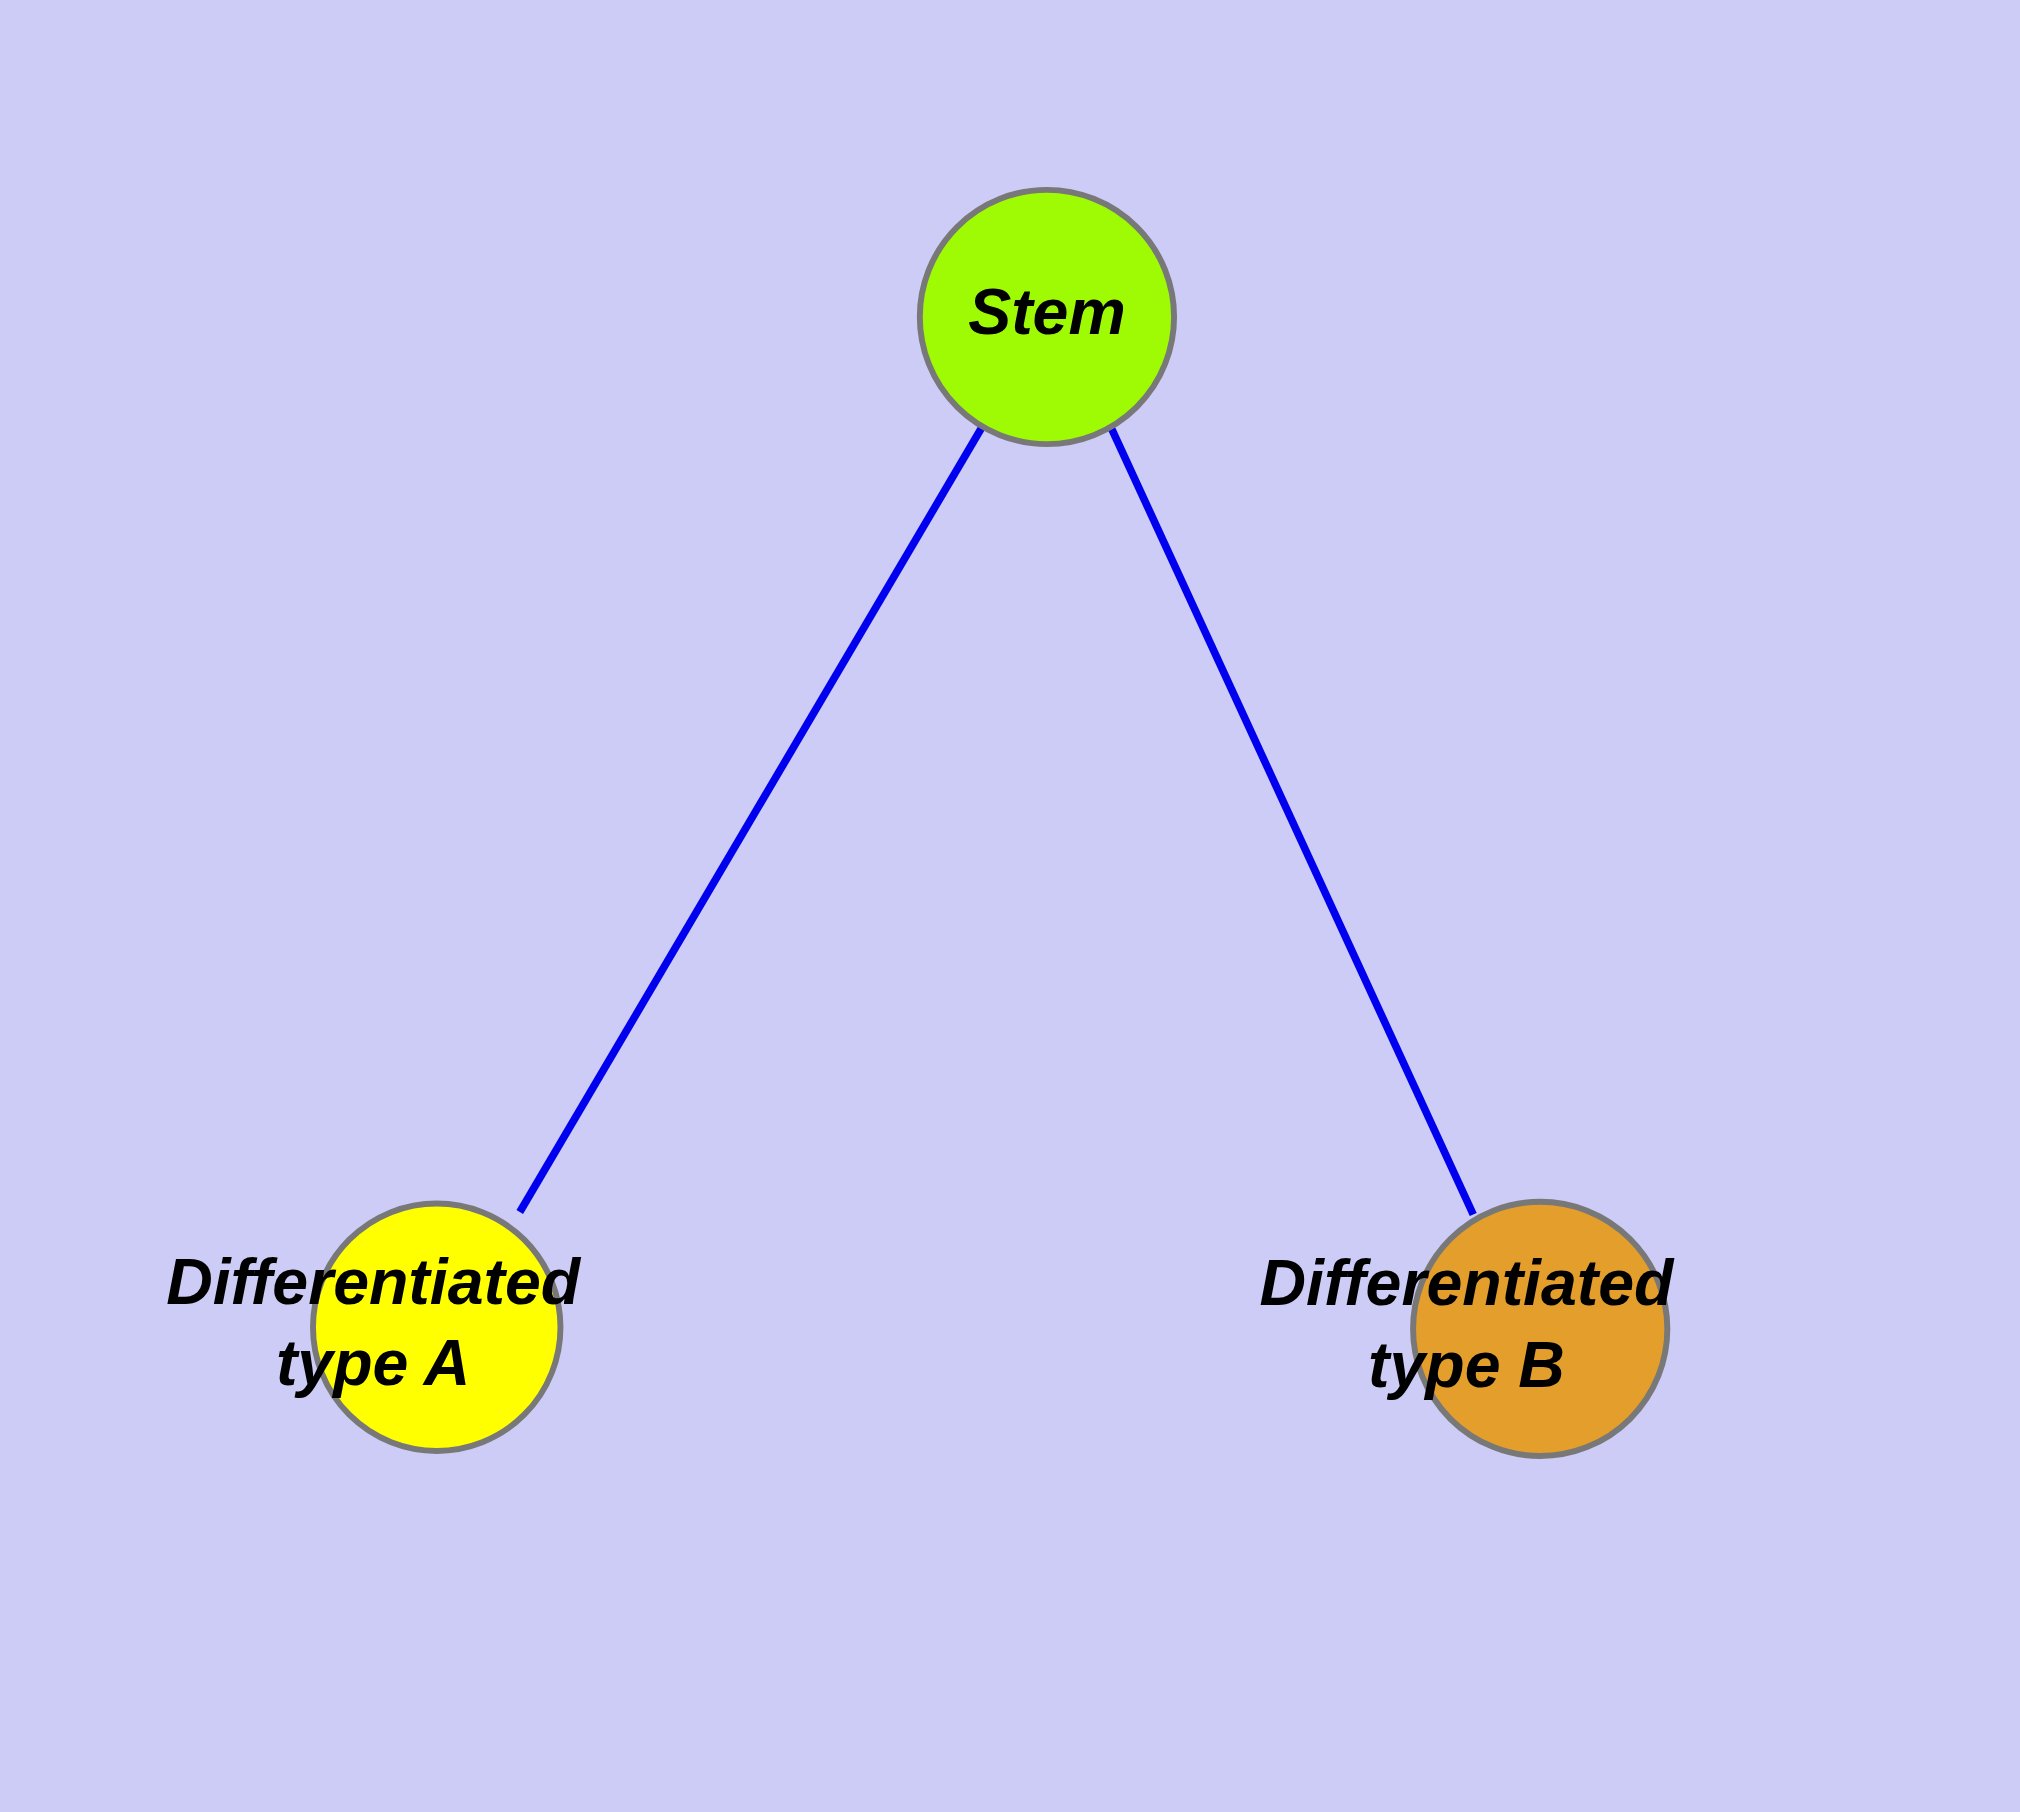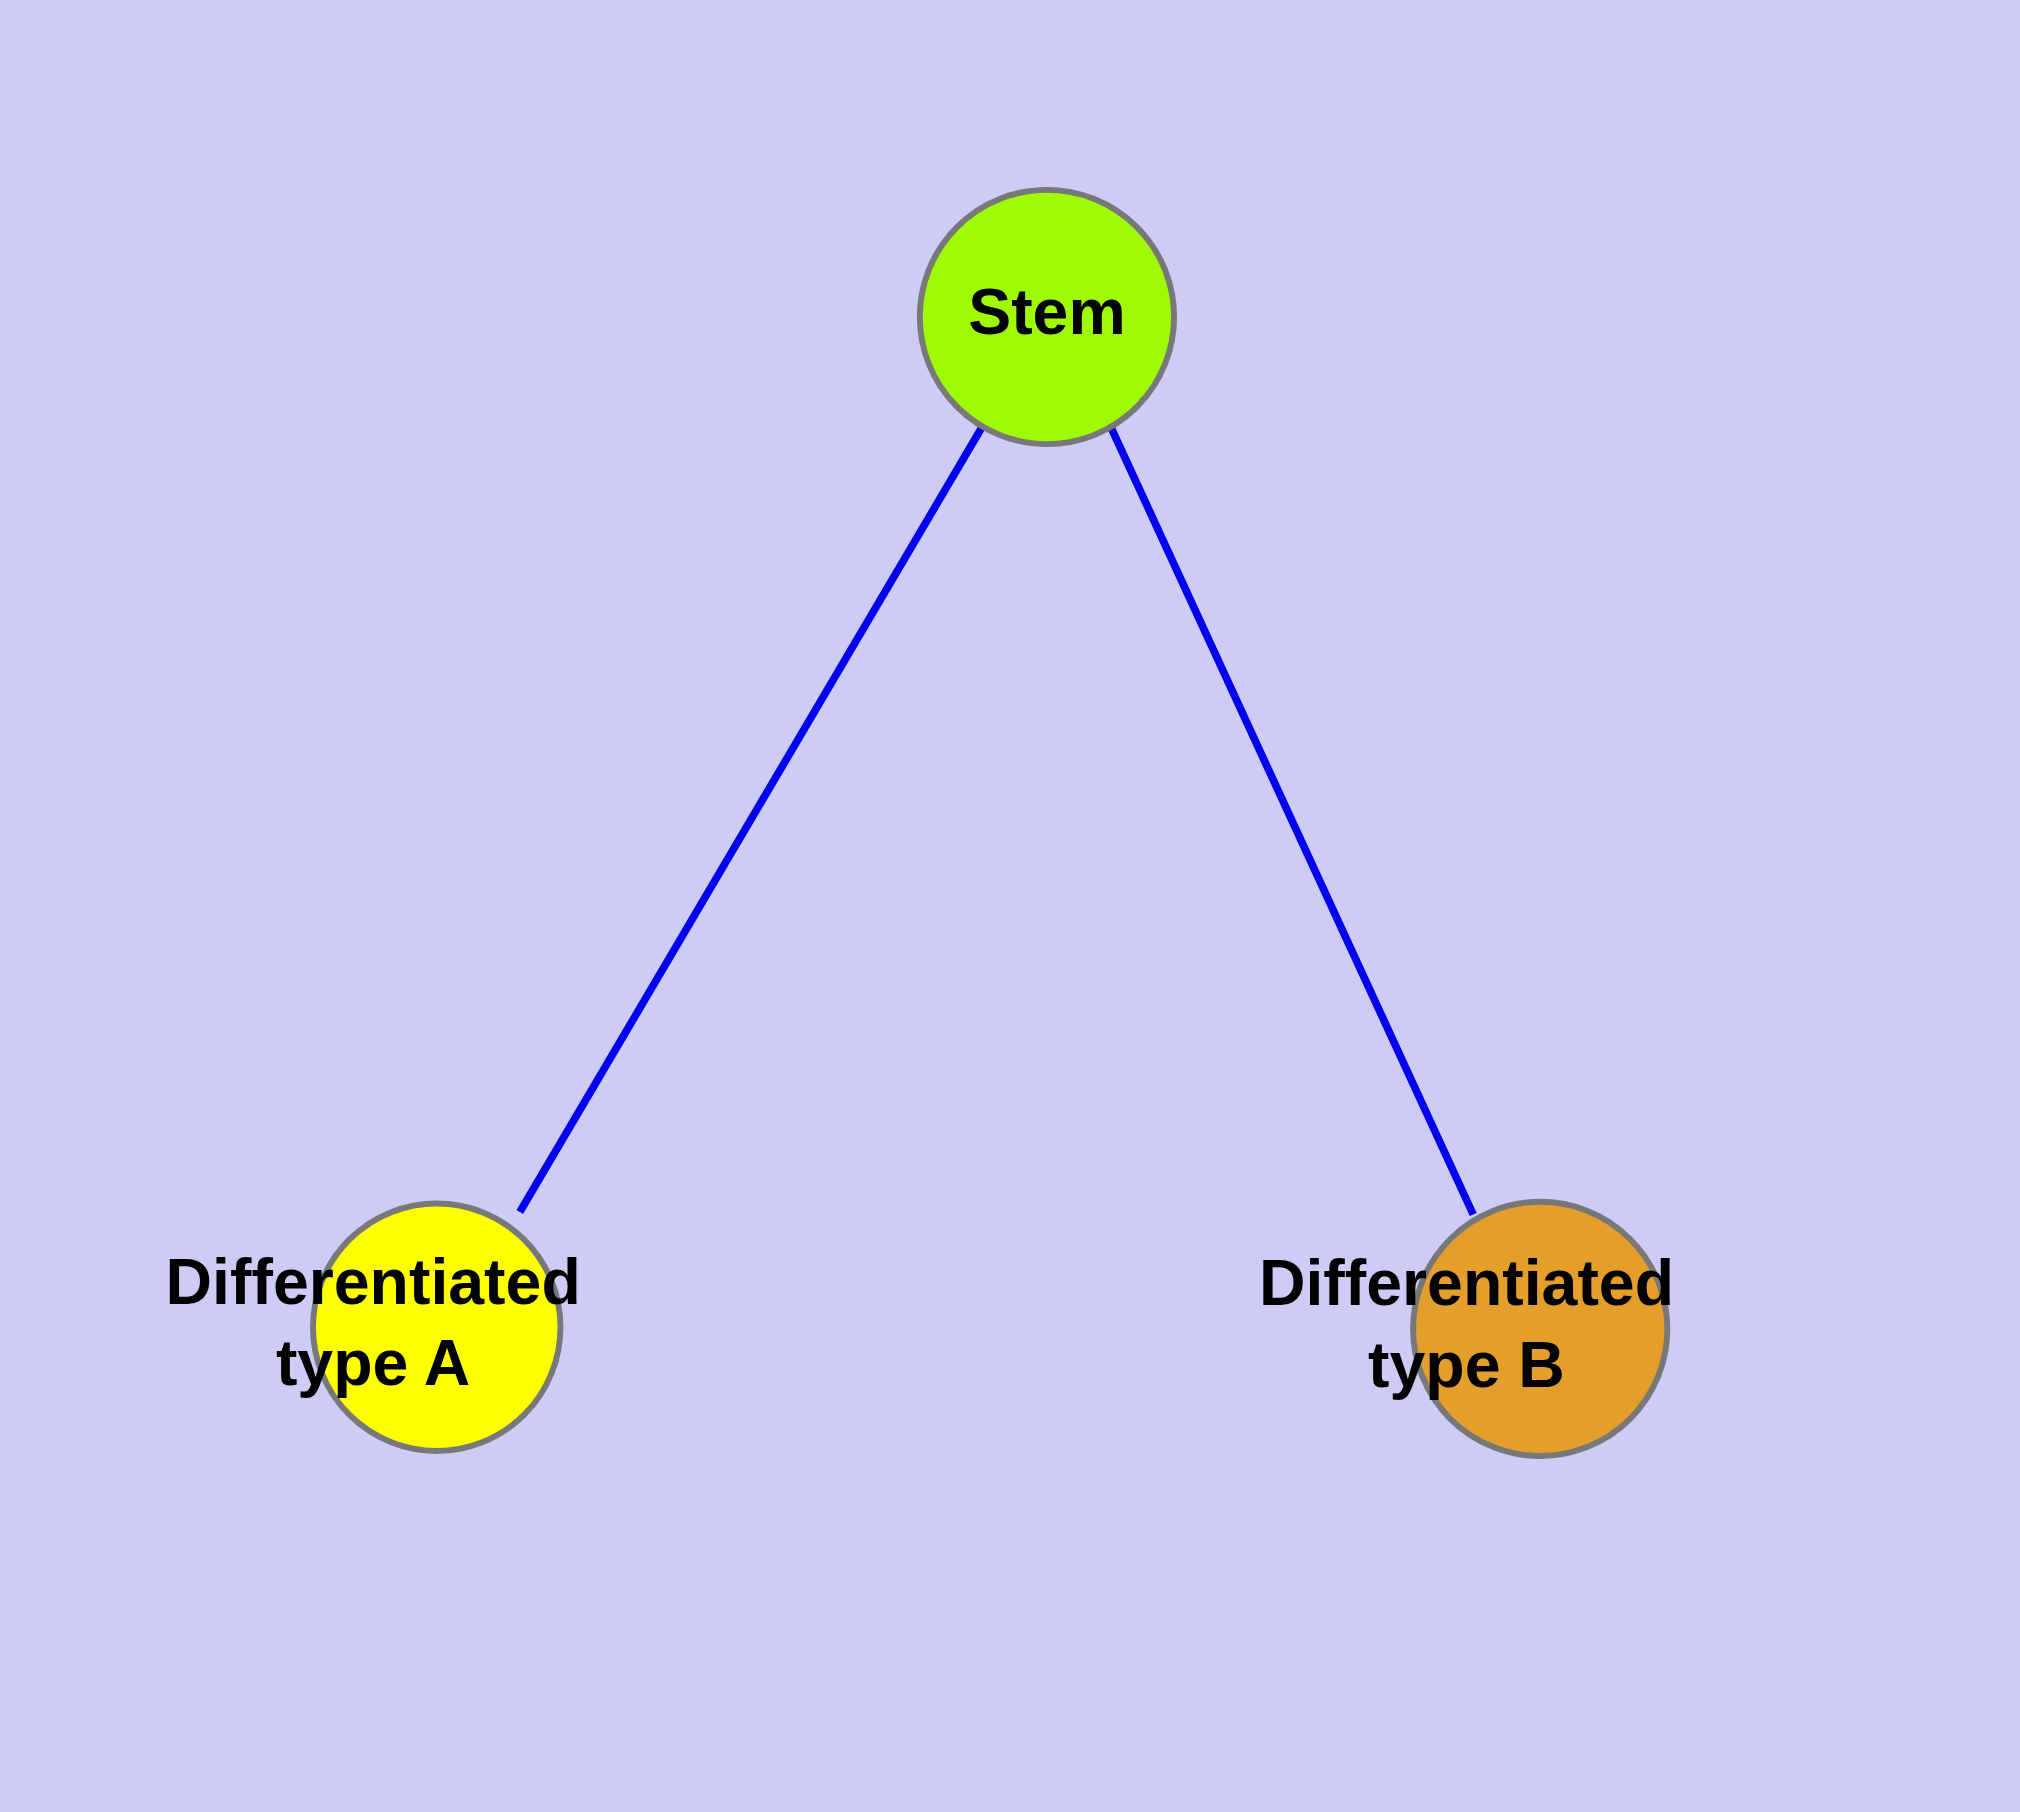--- a/index.html
+++ b/index.html
@@ -8,20 +8,21 @@
     padding: 0;
     background: #ccccf6;
   }
   #canvas {
     position: relative;
     width: 2021px;
     height: 1812px;
     background: #ccccf6;
     overflow: hidden;
     font-family: "Liberation Sans", sans-serif;
+    font-style: italic;
   }
   #graph-svg {
     position: absolute;
     top: 0;
     left: 0;
     width: 2021px;
     height: 1812px;
     display: block;
   }
   .node-circle {

